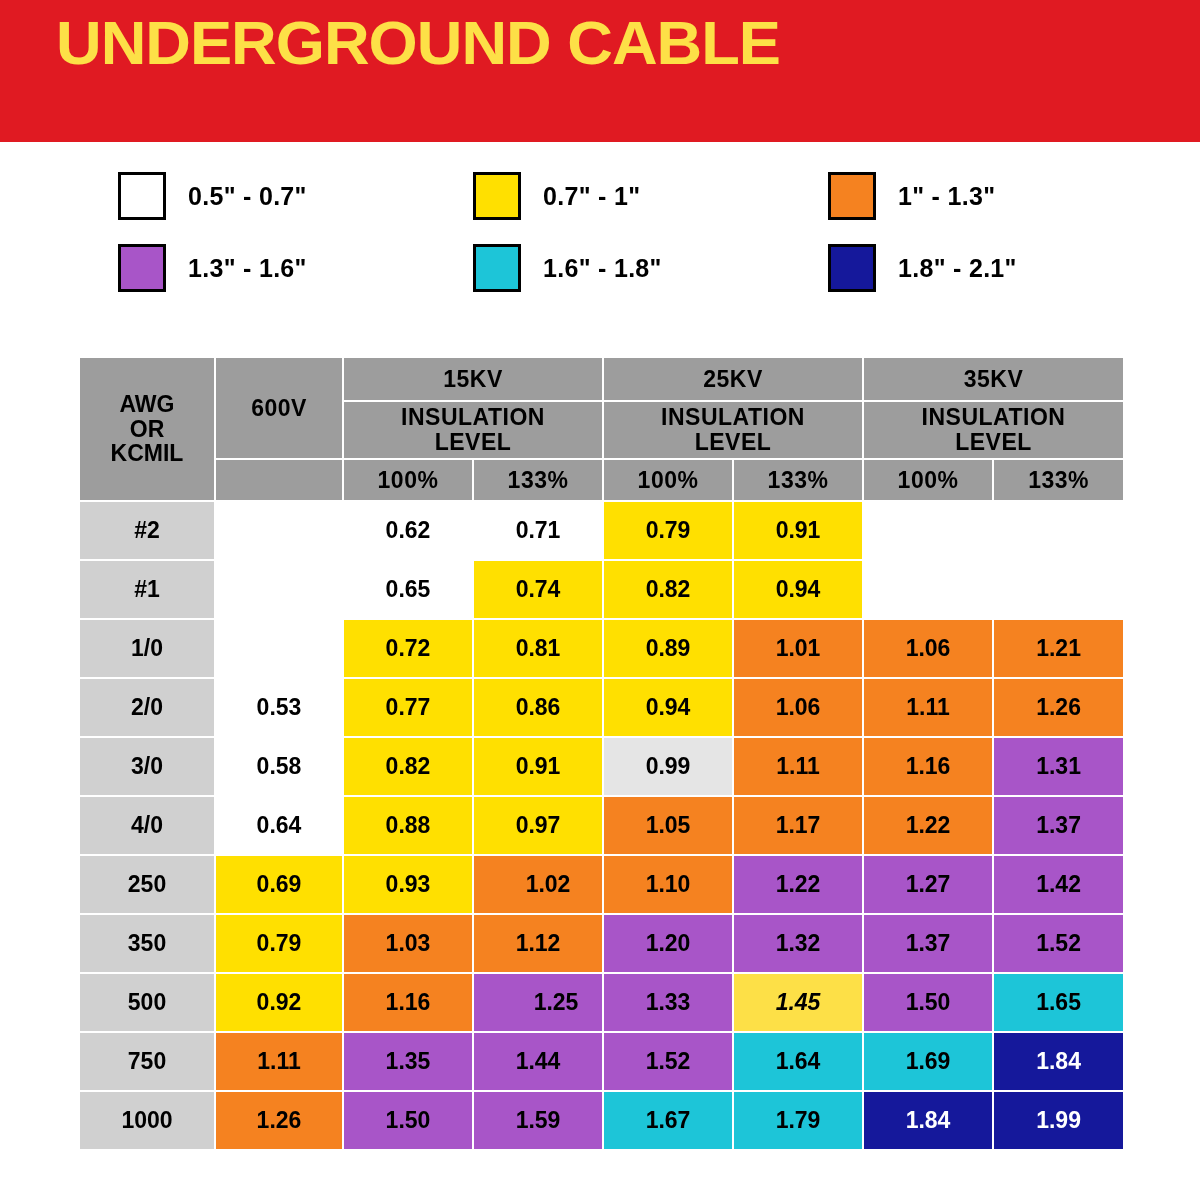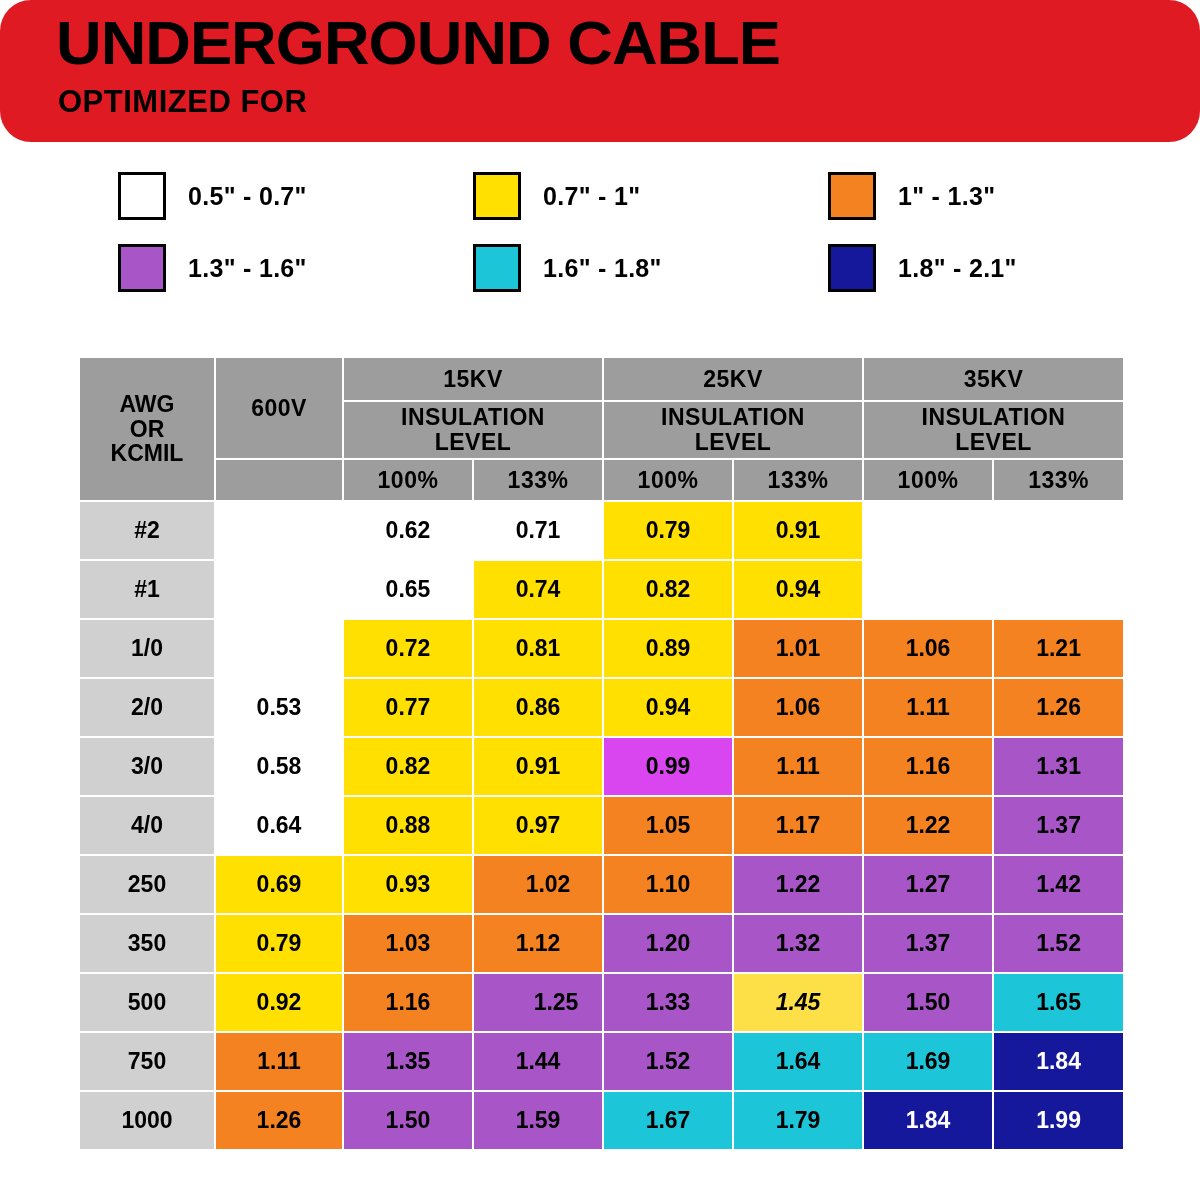--- a/index.html
+++ b/index.html
@@ -15,22 +15,21 @@
     background: #ffffff;
     overflow: hidden;
   }
 
   
   .banner {
     position: absolute;
     left: 0; top: 0;
     width: 1200px; height: 142px;
     background: #E01A22;
-    color: #000000;
-    border-radius: 31px;
+    color: #fde047;
   }
   .banner-title {
     position: absolute;
     left: 56px; top: 12px;
     font-size: 62px;
     font-weight: 900;
     letter-spacing: -1px;
     line-height: 1;
     font-family: "Liberation Sans", sans-serif;
     transform: scaleX(1.02);
@@ -128,21 +127,20 @@
   table.matrix { border: 0; }
   .table-wrap { outline: 0; }
 </style>
 </head>
 <body>
 
 <div id="page">
 
   <div class="banner">
     <div class="banner-title">UNDERGROUND CABLE</div>
-    <div class="banner-sub">OPTIMIZED FOR</div>
   </div>
 
   <div class="legend">
     <div class="legend-row">
       <div class="legend-item">
         <div class="legend-swatch c-white" style="background: rgb(255, 255, 255);"></div>
         <div class="legend-label">0.5" - 0.7"</div>
       </div>
       <div class="legend-item">
         <div class="legend-swatch c-yellow" style="background: rgb(255, 224, 0);"></div>
@@ -256,21 +254,21 @@
             <td class="cell" style="background: rgb(255, 224, 0);">0.94</td>
             <td class="cell" style="background: rgb(245, 130, 32);">1.06</td>
             <td class="cell" style="background: rgb(245, 130, 32);">1.11</td>
             <td class="cell" style="background: rgb(245, 130, 32);">1.26</td>
           </tr>
           <tr>
             <th class="row-label">3/0</th>
             <td class="cell" style="background: rgb(255, 255, 255);">0.58</td>
             <td class="cell" style="background: rgb(255, 224, 0);">0.82</td>
             <td class="cell" style="background: rgb(255, 224, 0);">0.91</td>
-            <td class="cell" style="background: #d946ef; margin-top: 20px;">0.99</td>
+            <td class="cell" style="background: #e5e5e5; margin-top: 20px;">0.99</td>
             <td class="cell" style="background: rgb(245, 130, 32);">1.11</td>
             <td class="cell" style="background: rgb(245, 130, 32);">1.16</td>
             <td class="cell" style="background: rgb(168, 85, 200);">1.31</td>
           </tr>
           <tr>
             <th class="row-label">4/0</th>
             <td class="cell" style="background: rgb(255, 255, 255);">0.64</td>
             <td class="cell" style="background: rgb(255, 224, 0);">0.88</td>
             <td class="cell" style="background: rgb(255, 224, 0);">0.97</td>
             <td class="cell" style="background: rgb(245, 130, 32);">1.05</td>

